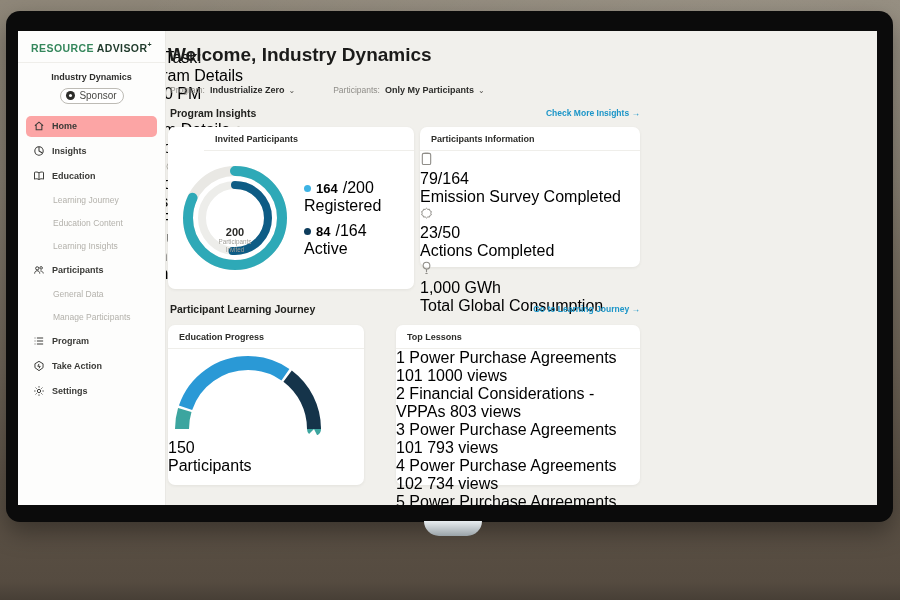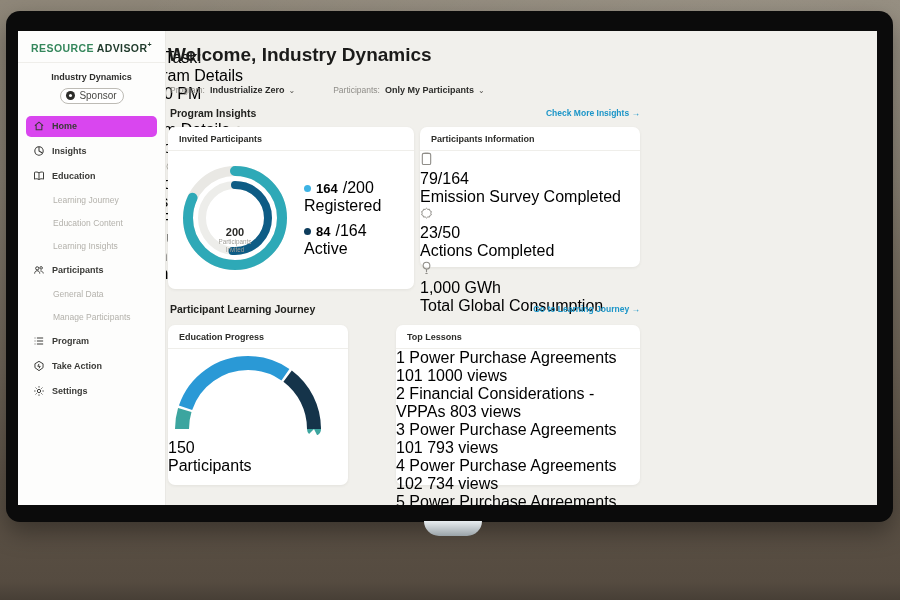--- a/index.html
+++ b/index.html
@@ -30,21 +30,21 @@
   .org { text-align:center; font-size:9px; font-weight:bold; color:#2d2d2b; margin-top:9px; }
   .sponsor { margin:6px auto 10px; width:64px; height:16px; border:1px solid #bdbbb5;
     border-radius:9px; display:flex; align-items:center; justify-content:center; gap:4px;
     font-size:10px; color:#4a4a47; background:#fff; }
   .sponsor .dot { width:9px; height:9px; border-radius:50%; background:#2d2d2b; position:relative; }
   .sponsor .dot::after { content:""; position:absolute; left:3px; top:3px; width:3px; height:3px;
     border-radius:50%; background:#fff; }
   .menu { padding:2px 8px; }
   .m-item { display:flex; align-items:center; gap:7px; height:21px; padding:0 7px;
     font-size:9px; font-weight:bold; color:#3a3a37; border-radius:5px; margin-bottom:4px; cursor:pointer; }
-  .m-item.active { background:#d946ef; }
+  .m-item.active { background:#fca5a5; }
   .m-item svg { flex:0 0 12px; }
   .m-sub { height:19px; padding-left:27px; display:flex; align-items:center;
     font-size:8.5px; color:#b3b1ab; margin-bottom:4px; cursor:pointer; }
 
   
   .title { position:absolute; left:150px; top:13px; font-size:19px; font-weight:bold; color:#1b1b1a; }
   .filters { position:absolute; left:152px; top:48px; display:flex; gap:38px; align-items:center; }
   .f-label { font-size:8.5px; color:#8f8d88; }
   .f-value { font-size:9px; font-weight:bold; color:#2b2b29; margin-left:5px; }
   .chev { font-size:8px; color:#55534f; margin-left:4px; }
@@ -221,21 +221,21 @@
     <div>
       <span class="f-label">Participants:</span><span class="f-value">Only My Participants</span><span class="chev">⌄</span>
     </div>
   </div>
 
   <div class="sec-row" style="top:76px;">
     <span class="sec-title">Program Insights</span>
     <span class="teal-link"><span>Check More Insights</span> <span>→</span></span>
   </div>
 
-  <div class="card" style="left:150px; top:96px; width:246px; height:162px;">
+  <div class="card" style="left:150px; top:96px; width:246px; height:162px;padding-left:36px;">
     <div class="card-h">Invited Participants</div>
     <div class="donut-wrap">
       <svg width="118" height="118" viewBox="0 0 118 118">
         <g transform="rotate(-90 59 59)">
           <circle cx="59" cy="59" r="47" fill="none" stroke="#e9e8e4" stroke-width="10"></circle>
           <circle cx="59" cy="59" r="47" fill="none" stroke="#2ea9b7" stroke-width="10" stroke-dasharray="242 53.3" stroke-linecap="round"></circle>
           <circle cx="59" cy="59" r="33" fill="none" stroke="#ededea" stroke-width="8"></circle>
           <circle cx="59" cy="59" r="33" fill="none" stroke="#0e5c85" stroke-width="8" stroke-dasharray="106 101.3" stroke-linecap="round"></circle>
         </g>
       </svg>
@@ -293,21 +293,21 @@
       <div class="v">1,000 GWh</div>
       <div class="l">Total Global Consumption</div>
     </div>
   </div>
 
   <div class="sec-row" style="top:272px;">
     <span class="sec-title">Participant Learning Journey</span>
     <span class="teal-link"><span>Go to Learning Journey</span> <span>→</span></span>
   </div>
 
-  <div class="card" style="left:150px; top:294px; width:180px; height:160px;">
+  <div class="card" style="left:150px; top:294px; width:196px; height:160px;">
     <div class="card-h">Education Progress</div>
     <div class="gauge-wrap">
       <svg width="160" height="86" viewBox="0 0 160 86">
         <path d="M14 80 A66 66 0 0 1 146 80" fill="none" stroke="#3ca59f" stroke-width="14" pathLength="100" stroke-dasharray="9.3 90.7" stroke-dashoffset="0"></path>
         <path d="M14 80 A66 66 0 0 1 146 80" fill="none" stroke="#2a99d6" stroke-width="14" pathLength="100" stroke-dasharray="58.7 41.3" stroke-dashoffset="-10.5"></path>
         <path d="M14 80 A66 66 0 0 1 146 80" fill="none" stroke="#15344a" stroke-width="14" pathLength="100" stroke-dasharray="29.5 70.5" stroke-dashoffset="-70.5"></path>
       </svg>
       <div class="gauge-center">
         <div class="v">150</div>
         <div class="l">Participants</div>

